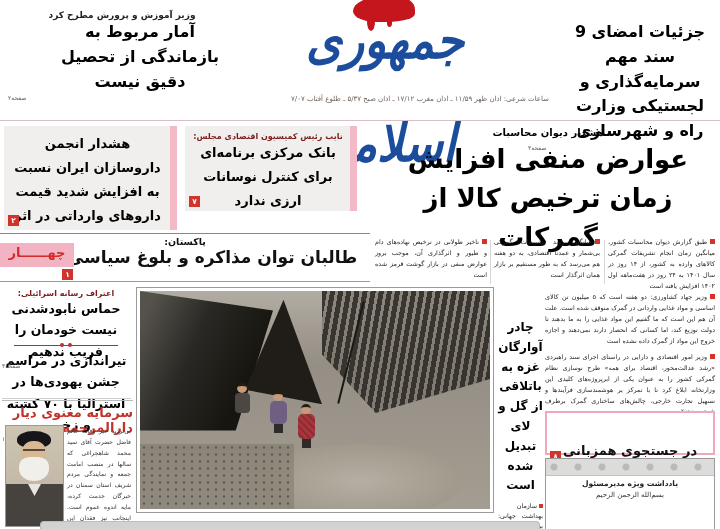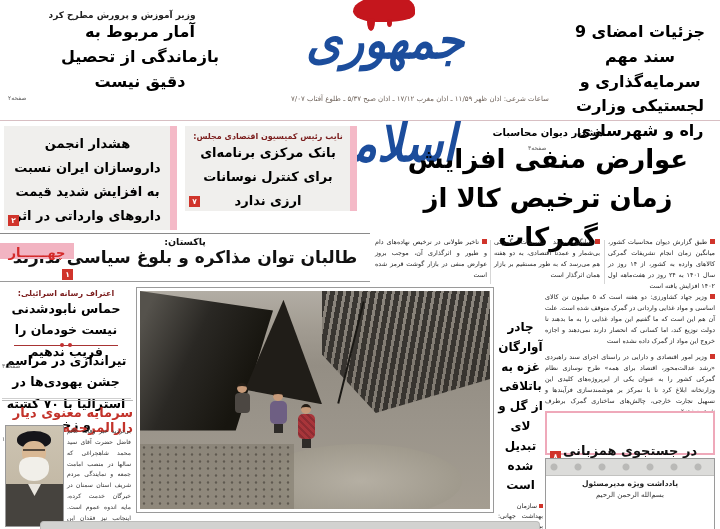--- a/index.html
+++ b/index.html
@@ -42,21 +42,21 @@
 
   .lead-story{left:380px;top:127px;width:336px;text-align:center;}
   .lead-kicker{font-size:10px;font-weight:bold;color:#000;}
   .lead-hl{font-size:26px;font-weight:bold;line-height:1.5;color:#000;margin-top:2px;}
 
   
   .pakistan-box{left:0;top:233px;width:370px;height:47px;border-top:1px solid #8a8a8a;
                 border-bottom:1px solid #9a9a9a;text-align:center;background:#fff;}
   .pk-kicker{font-size:9.5px;font-weight:bold;padding-top:2px;}
   .pk-hl{font-size:17px;font-weight:bold;line-height:1.2;}
-  .pk-label{position:absolute;left:0;top:9px;width:74px;height:16px;background:#f2b4c2;
+  .pk-label{position:absolute;left:0;top:9px;width:74px;height:24px;background:#f2b4c2;
             color:#d42a2a;font-weight:bold;font-size:13px;line-height:20px;text-align:center;}
   .pk-badge{left:62px;top:35px;}
 
   
   .brief{font-size:6.4px;line-height:1.7;text-align:justify;color:#1d1d1d;}
   .sq{display:inline-block;width:5px;height:5px;background:#d0342b;margin-left:3px;}
   .brief-a{left:608px;top:237px;width:107px;}
   .brief-b{left:494px;top:237px;width:106px;}
   .brief-c{left:375px;top:237px;width:112px;}
   .vr{width:1px;background:#d6d6d6;}

